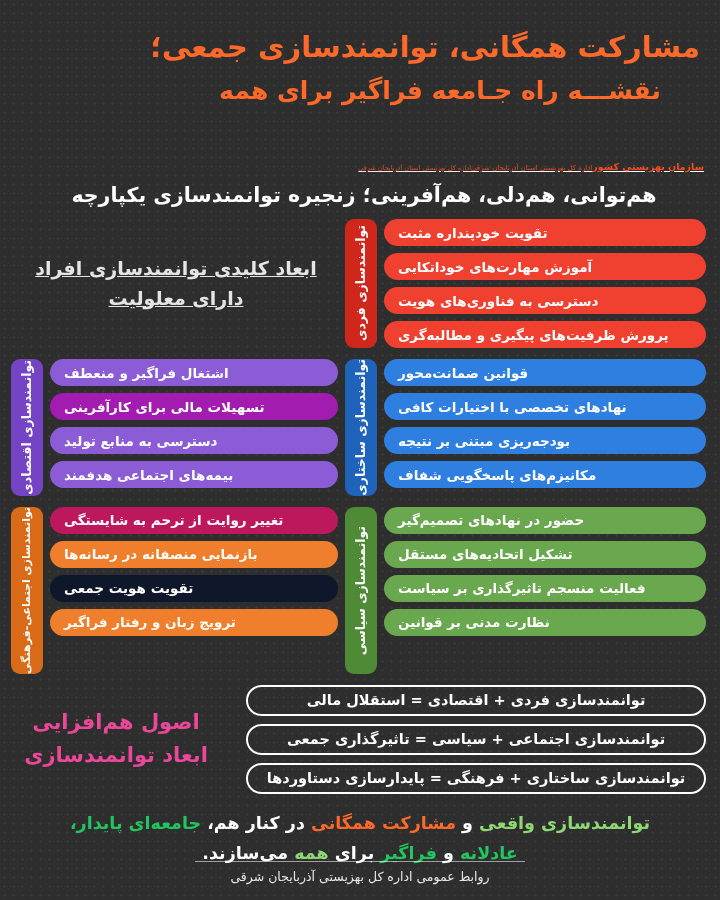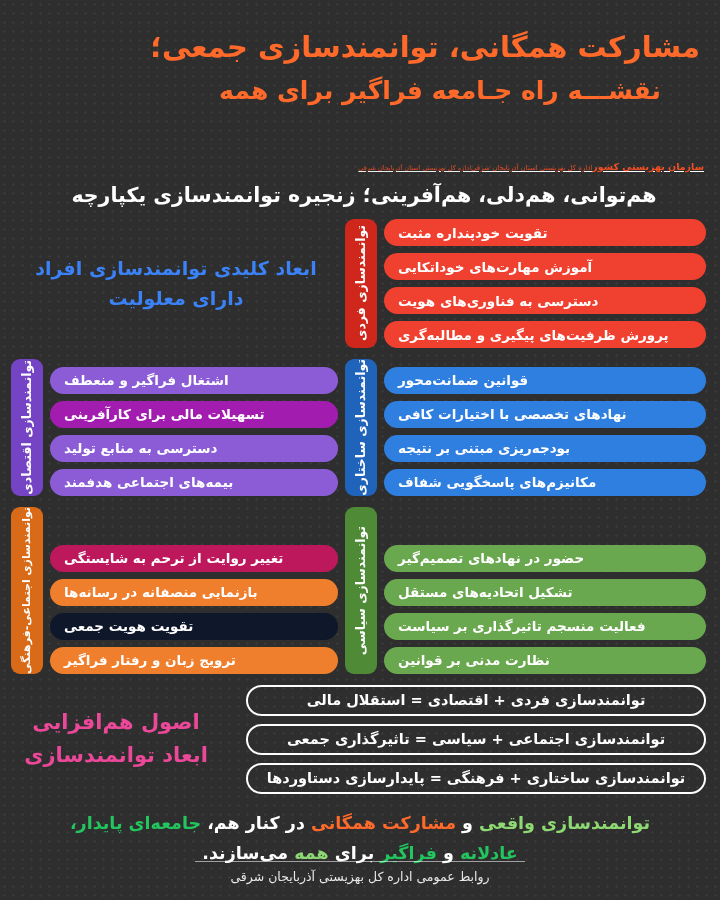--- a/index.html
+++ b/index.html
@@ -74,21 +74,20 @@
     display: flex;
     align-items: stretch;
     margin: 0 14px 11px 14px;
     gap: 7px;
   }
   .pills {
     flex: 0 0 auto;
     width: 322px;
     display: flex; flex-direction: column;
     gap: 7px;
-    justify-content: flex-end;
   }
   .pill {
     height: 27px;
     border-radius: 14px;
     display: flex; align-items: center; justify-content: flex-end;
     padding: 0 14px;
     font-size: 13.5px;
     font-weight: bold;
     color: #ffffff;
     white-space: nowrap;
@@ -105,25 +104,26 @@
     writing-mode: vertical-rl;
     transform: rotate(180deg);
     white-space: nowrap;
     line-height: 1.15;
     letter-spacing: -0.2px;
   }
   .desc {
     flex: 1 1 auto;
     display: flex; align-items: center; justify-content: center;
     text-align: center;
-    color: #3b82f6;
+    color: #e5e5e5;
     font-size: 19px;
     font-weight: bold;
     line-height: 1.55;
     padding: 0 4px;
+    text-decoration: underline;
   }
 
   
   .formula-section {
     display: flex;
     align-items: stretch;
     margin: 2px 14px 8px 14px;
     gap: 28px;
   }
   .formulas {

